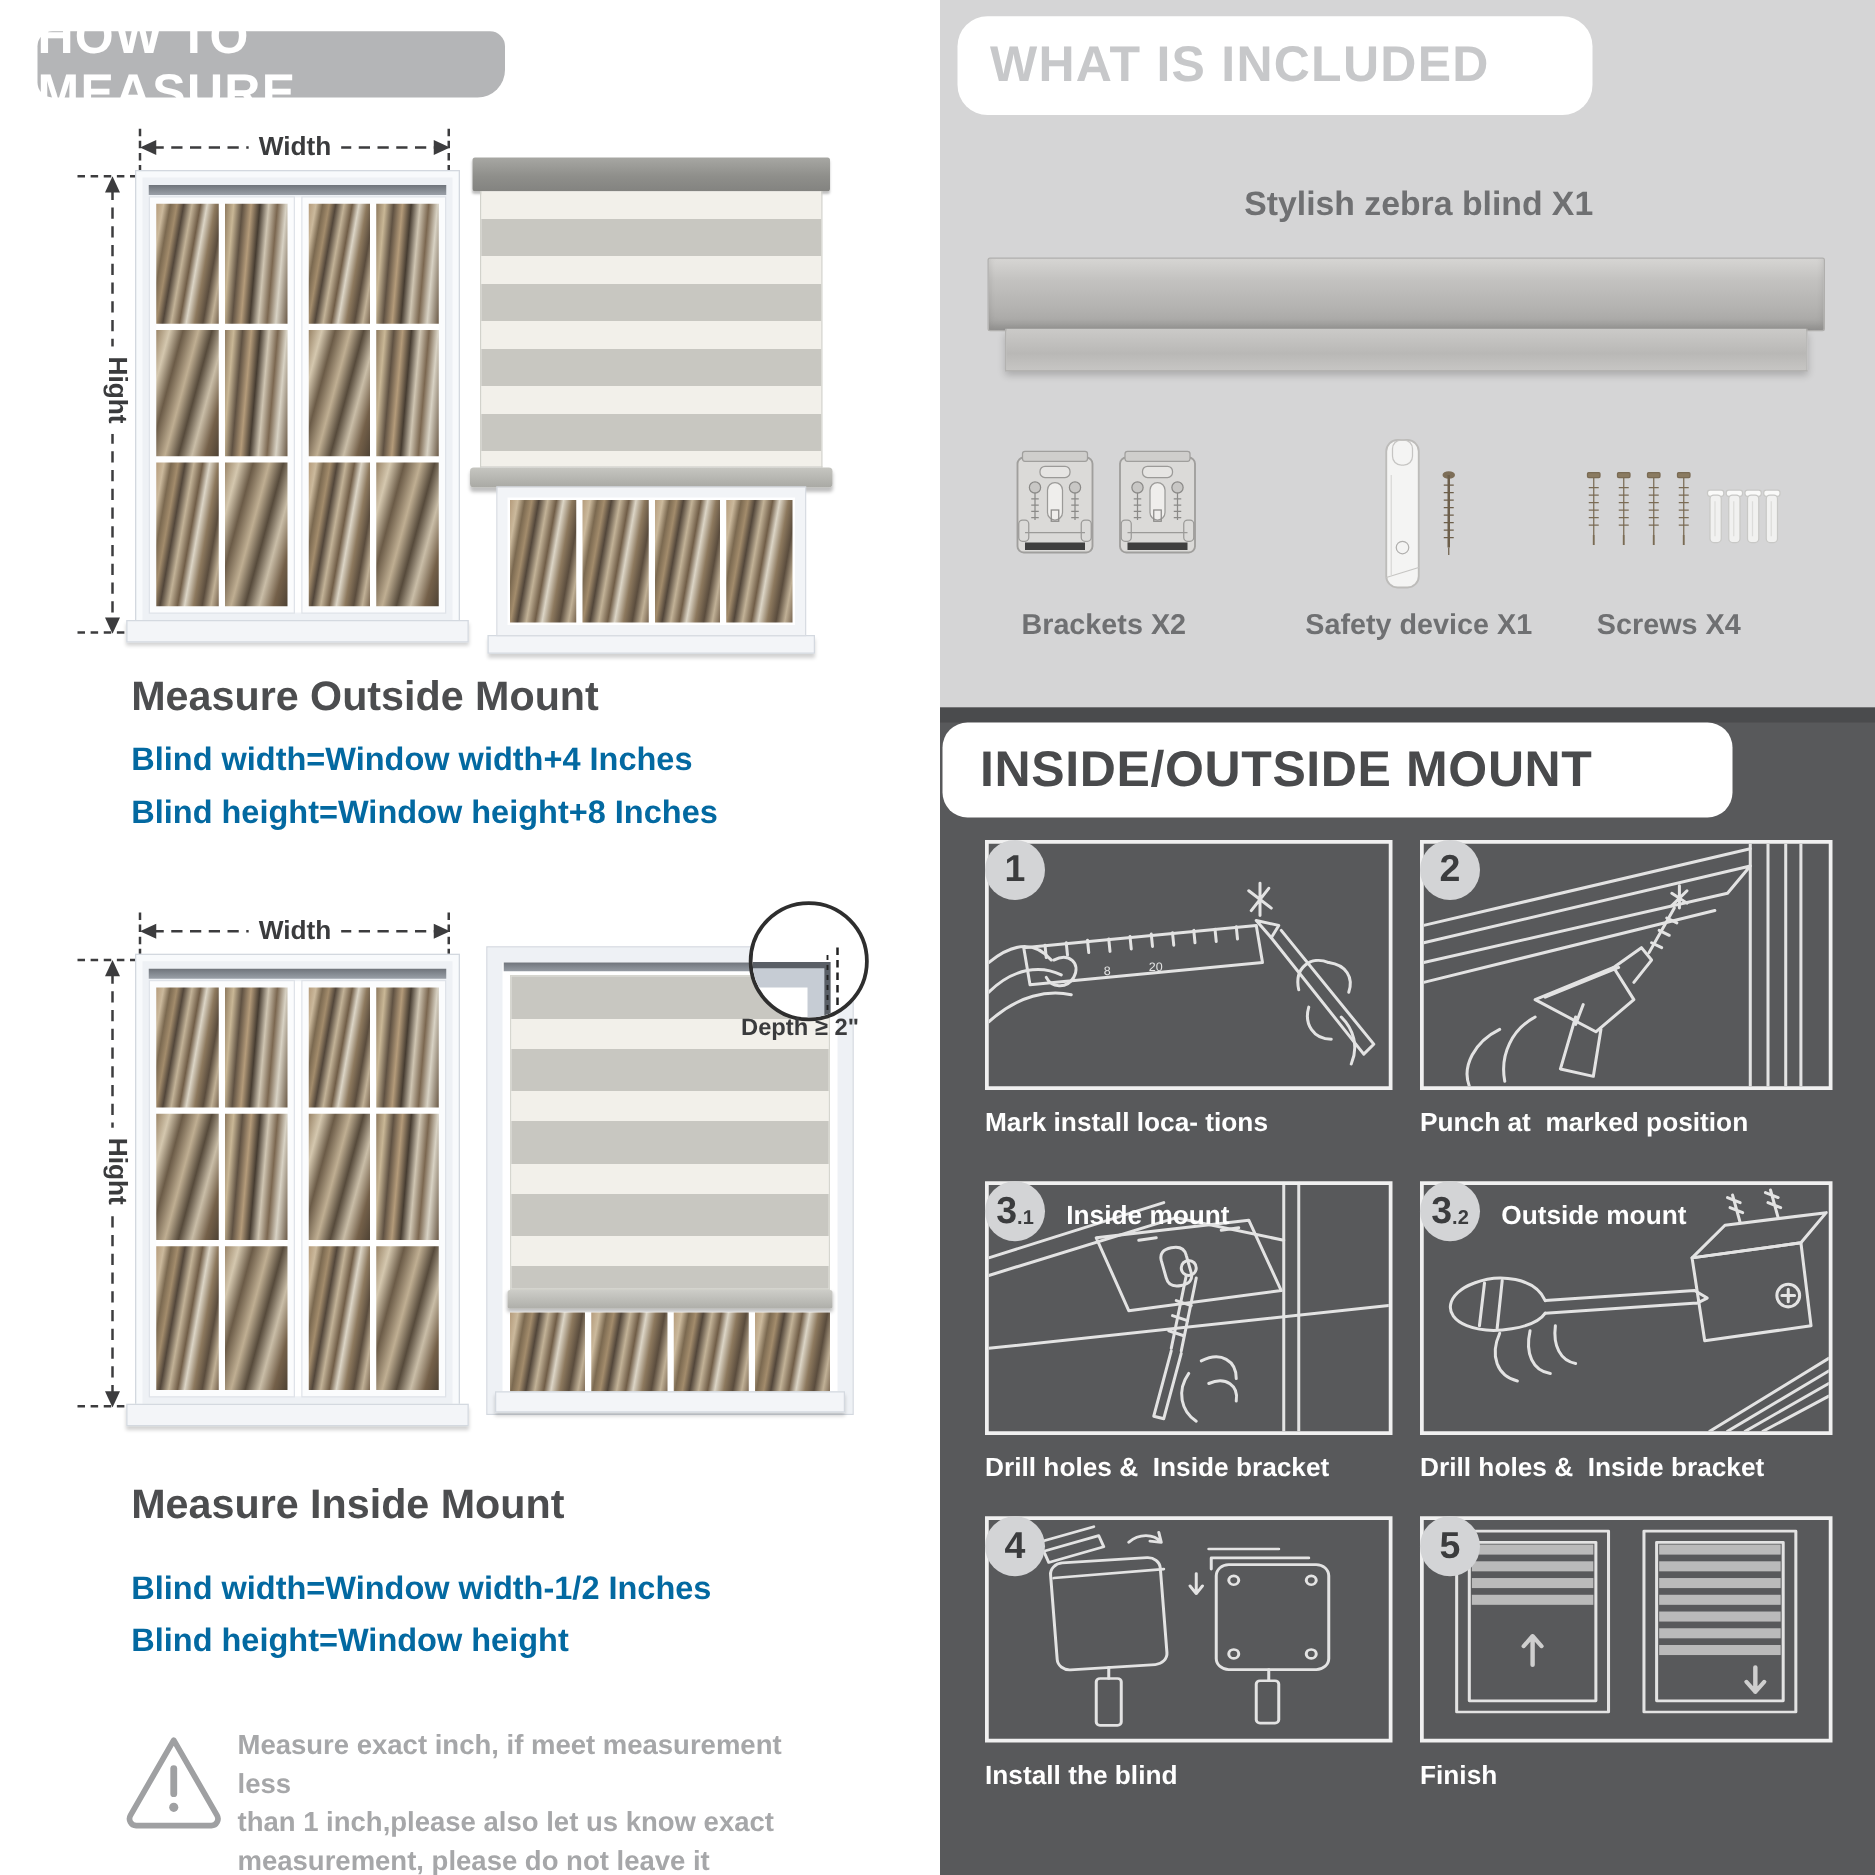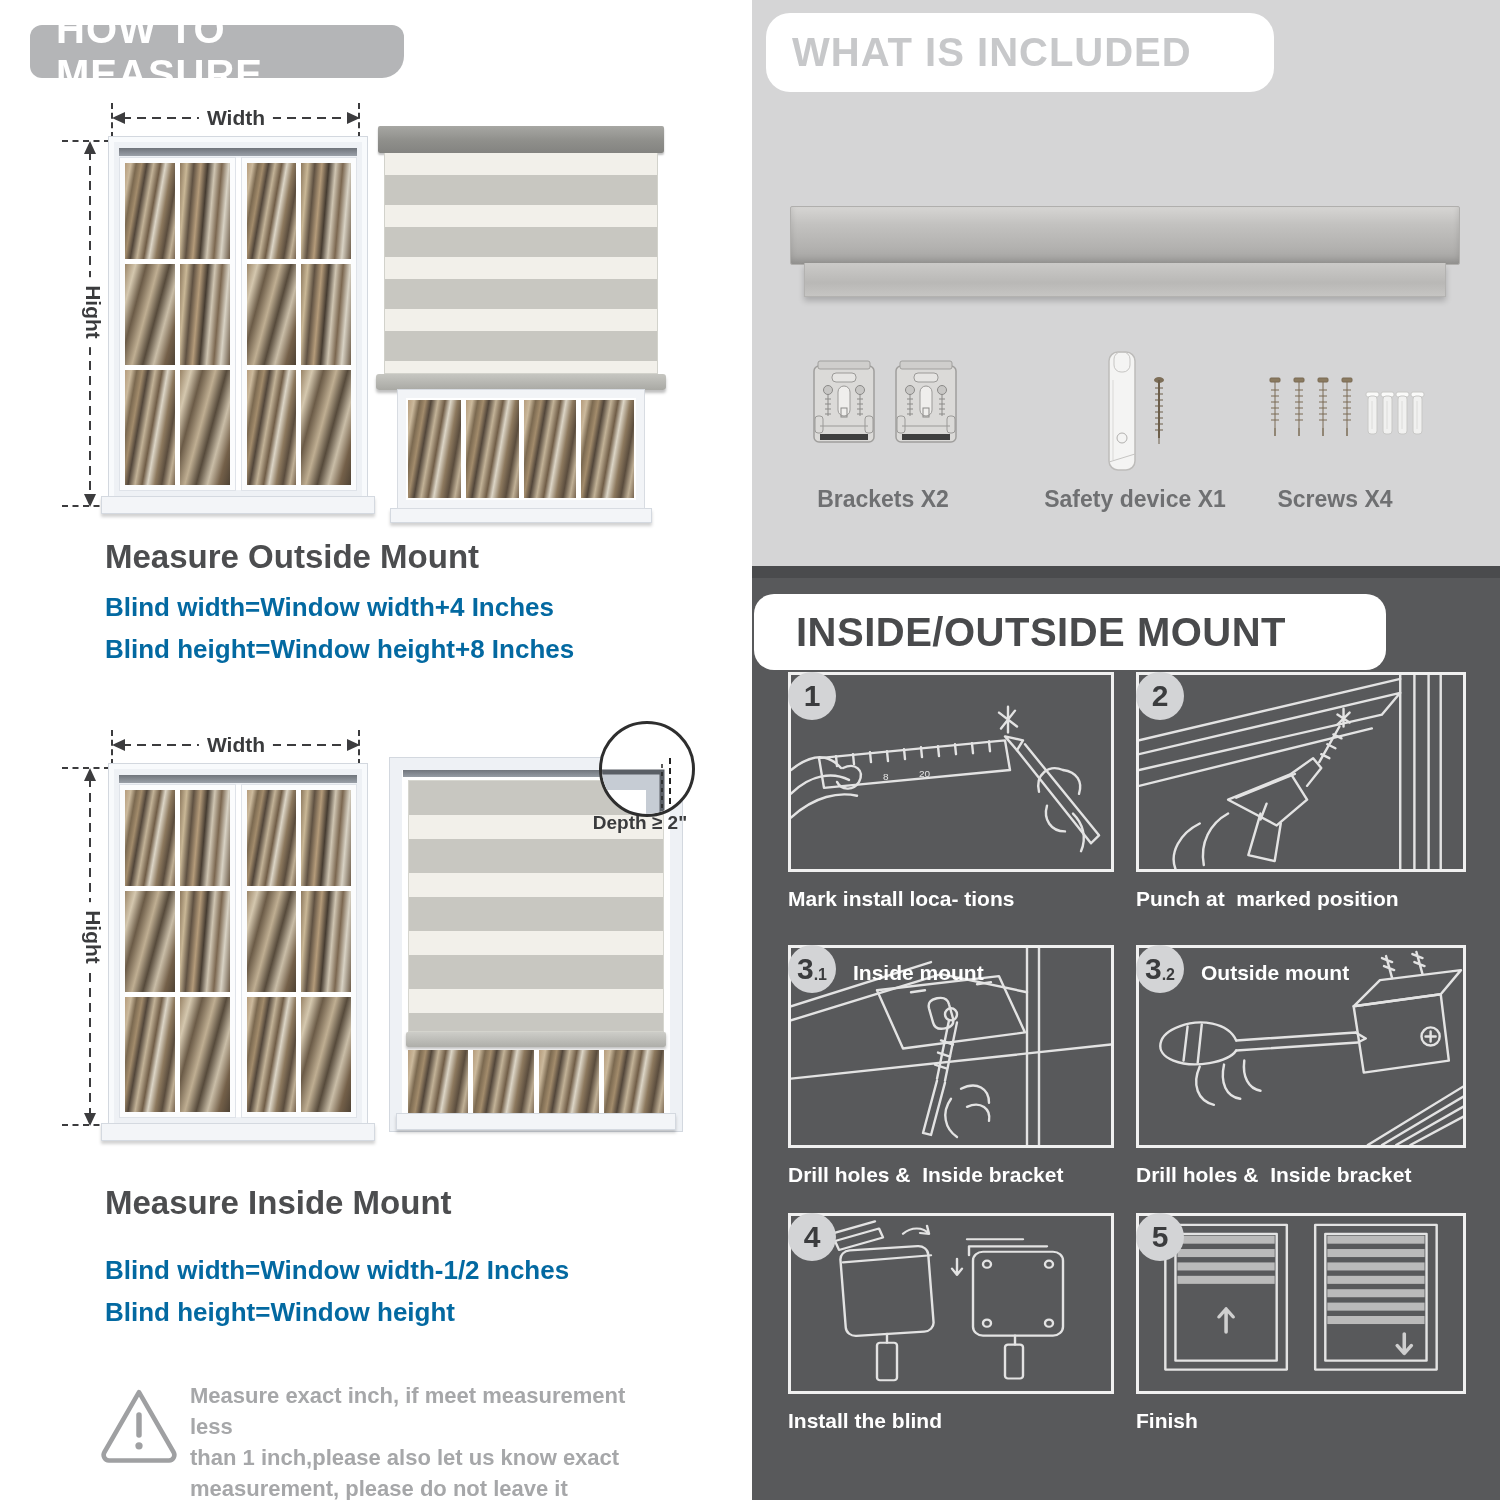--- a/index.html
+++ b/index.html
@@ -2,21 +2,21 @@
 <html><head>
 <meta charset="utf-8">
 <style>
   html,body{margin:0;padding:0;background:#fff;}
   .canvas{position:relative;width:1500px;height:1500px;background:#ffffff;overflow:hidden;
           font-family:"Liberation Sans",sans-serif;}
   .abs{position:absolute;}
 
   
   .htm-header{left:30px;top:25px;width:374px;height:53px;background:#b4b5b7;border-radius:12px 12px 22px 12px;
-              display:flex;align-items:center;padding-left:26px;box-sizing:border-box;}
+              display:flex;align-items:center;box-sizing:border-box;}
   .htm-header span{color:#ffffff;font-size:40px;font-weight:bold;letter-spacing:1px;}
   .sec-heading{color:#4c4d4f;font-size:33px;font-weight:bold;}
   .sec-line{color:#0369a1;font-size:26px;font-weight:bold;}
   .warning-text{color:#a6a7a9;font-size:22px;font-weight:bold;line-height:31px;white-space:pre-line;}
 
   
   .dimlabel{color:#3a3b3d;font-size:21px;font-weight:bold;background:#fff;padding:0 8px;}
   .vtick{border-left:2px dashed #3c3c3e;width:0;}
   .htick{border-top:2px dashed #3c3c3e;height:0;}
 
@@ -78,21 +78,21 @@
        background:linear-gradient(180deg,#d6d5d3 0%,#c3c2c0 30%,#b3b2b0 70%,#a3a2a0 100%);
        border:1px solid #b0afad;border-radius:2px;box-shadow:inset 0 -4px 6px rgba(0,0,0,.12);}
   .headrail-bottom{left:804px;top:263px;width:640px;height:33px;
        background:linear-gradient(180deg,#cbcac8,#b9b8b6 60%,#c6c5c3);
        border:1px solid #b3b2b0;border-top:none;box-shadow:0 4px 6px rgba(0,0,0,.2);}
   .item-label{color:#6f7072;font-size:23px;font-weight:bold;text-align:center;}
 
   .dark-panel{left:752px;top:566px;width:748px;height:934px;background:#58595b;}
   .dark-shadow{left:752px;top:566px;width:748px;height:12px;background:#4a4b4d;}
   .mount-header{left:754px;top:578px;width:632px;height:76px;background:#ffffff;border-radius:20px;
-       display:flex;align-items:center;padding-left:42px;box-sizing:border-box;margin-top:16px;}
+       display:flex;align-items:center;padding-left:30px;box-sizing:border-box;}
   .mount-header span{color:#494a4c;font-size:40px;font-weight:bold;letter-spacing:.5px;}
 
   
   .step-box{position:relative;border:3px solid #f0f0f0;box-sizing:border-box;}
   .step-box svg.art{position:absolute;left:0;top:0;width:100%;height:100%;}
   .badge{position:absolute;top:-3px;left:-3px;width:48px;height:48px;border-radius:50%;background:#d3d4d6;
        color:#3b3c3e;display:flex;align-items:center;justify-content:center;font-weight:bold;}
   .badge-num{font-size:30px;}
   .badge-sub{font-size:16px;margin-top:12px;}
   .step-label{position:absolute;left:62px;top:13px;font-size:21px;font-weight:bold;color:#ffffff;text-align:right;}
@@ -248,20 +248,21 @@
   <div class="abs warning-text" style="left:190px;top:1380px;width:480px;">Measure exact inch, if meet measurement less
 than 1 inch,please also let us know exact
 measurement, please do not leave it</div>
 
   <div class="abs light-panel"></div>
 
   <div class="abs included-header">
     <span>WHAT IS INCLUDED</span>
   </div>
 
+  <div class="abs product-label">Stylish zebra blind X1</div>
 
   <div class="abs headrail-top"></div>
   <div class="abs headrail-bottom"></div>
 
   <div class="abs" style="left:812px;top:358px;display:flex;gap:18px;">
     <svg width="64" height="92" viewBox="0 0 64 92">
       <rect x="2" y="8" width="60" height="76" rx="5" fill="#dbdad8" stroke="#a09f9d" stroke-width="1.5"></rect>
       <rect x="6" y="3" width="52" height="8" rx="2" fill="#cfcecc" stroke="#a09f9d"></rect>
       <rect x="20" y="15" width="24" height="9" rx="4" fill="#e6e5e3" stroke="#9b9a98"></rect>
       <rect x="26" y="28" width="12" height="30" rx="6" fill="#efeeec" stroke="#9b9a98"></rect>

